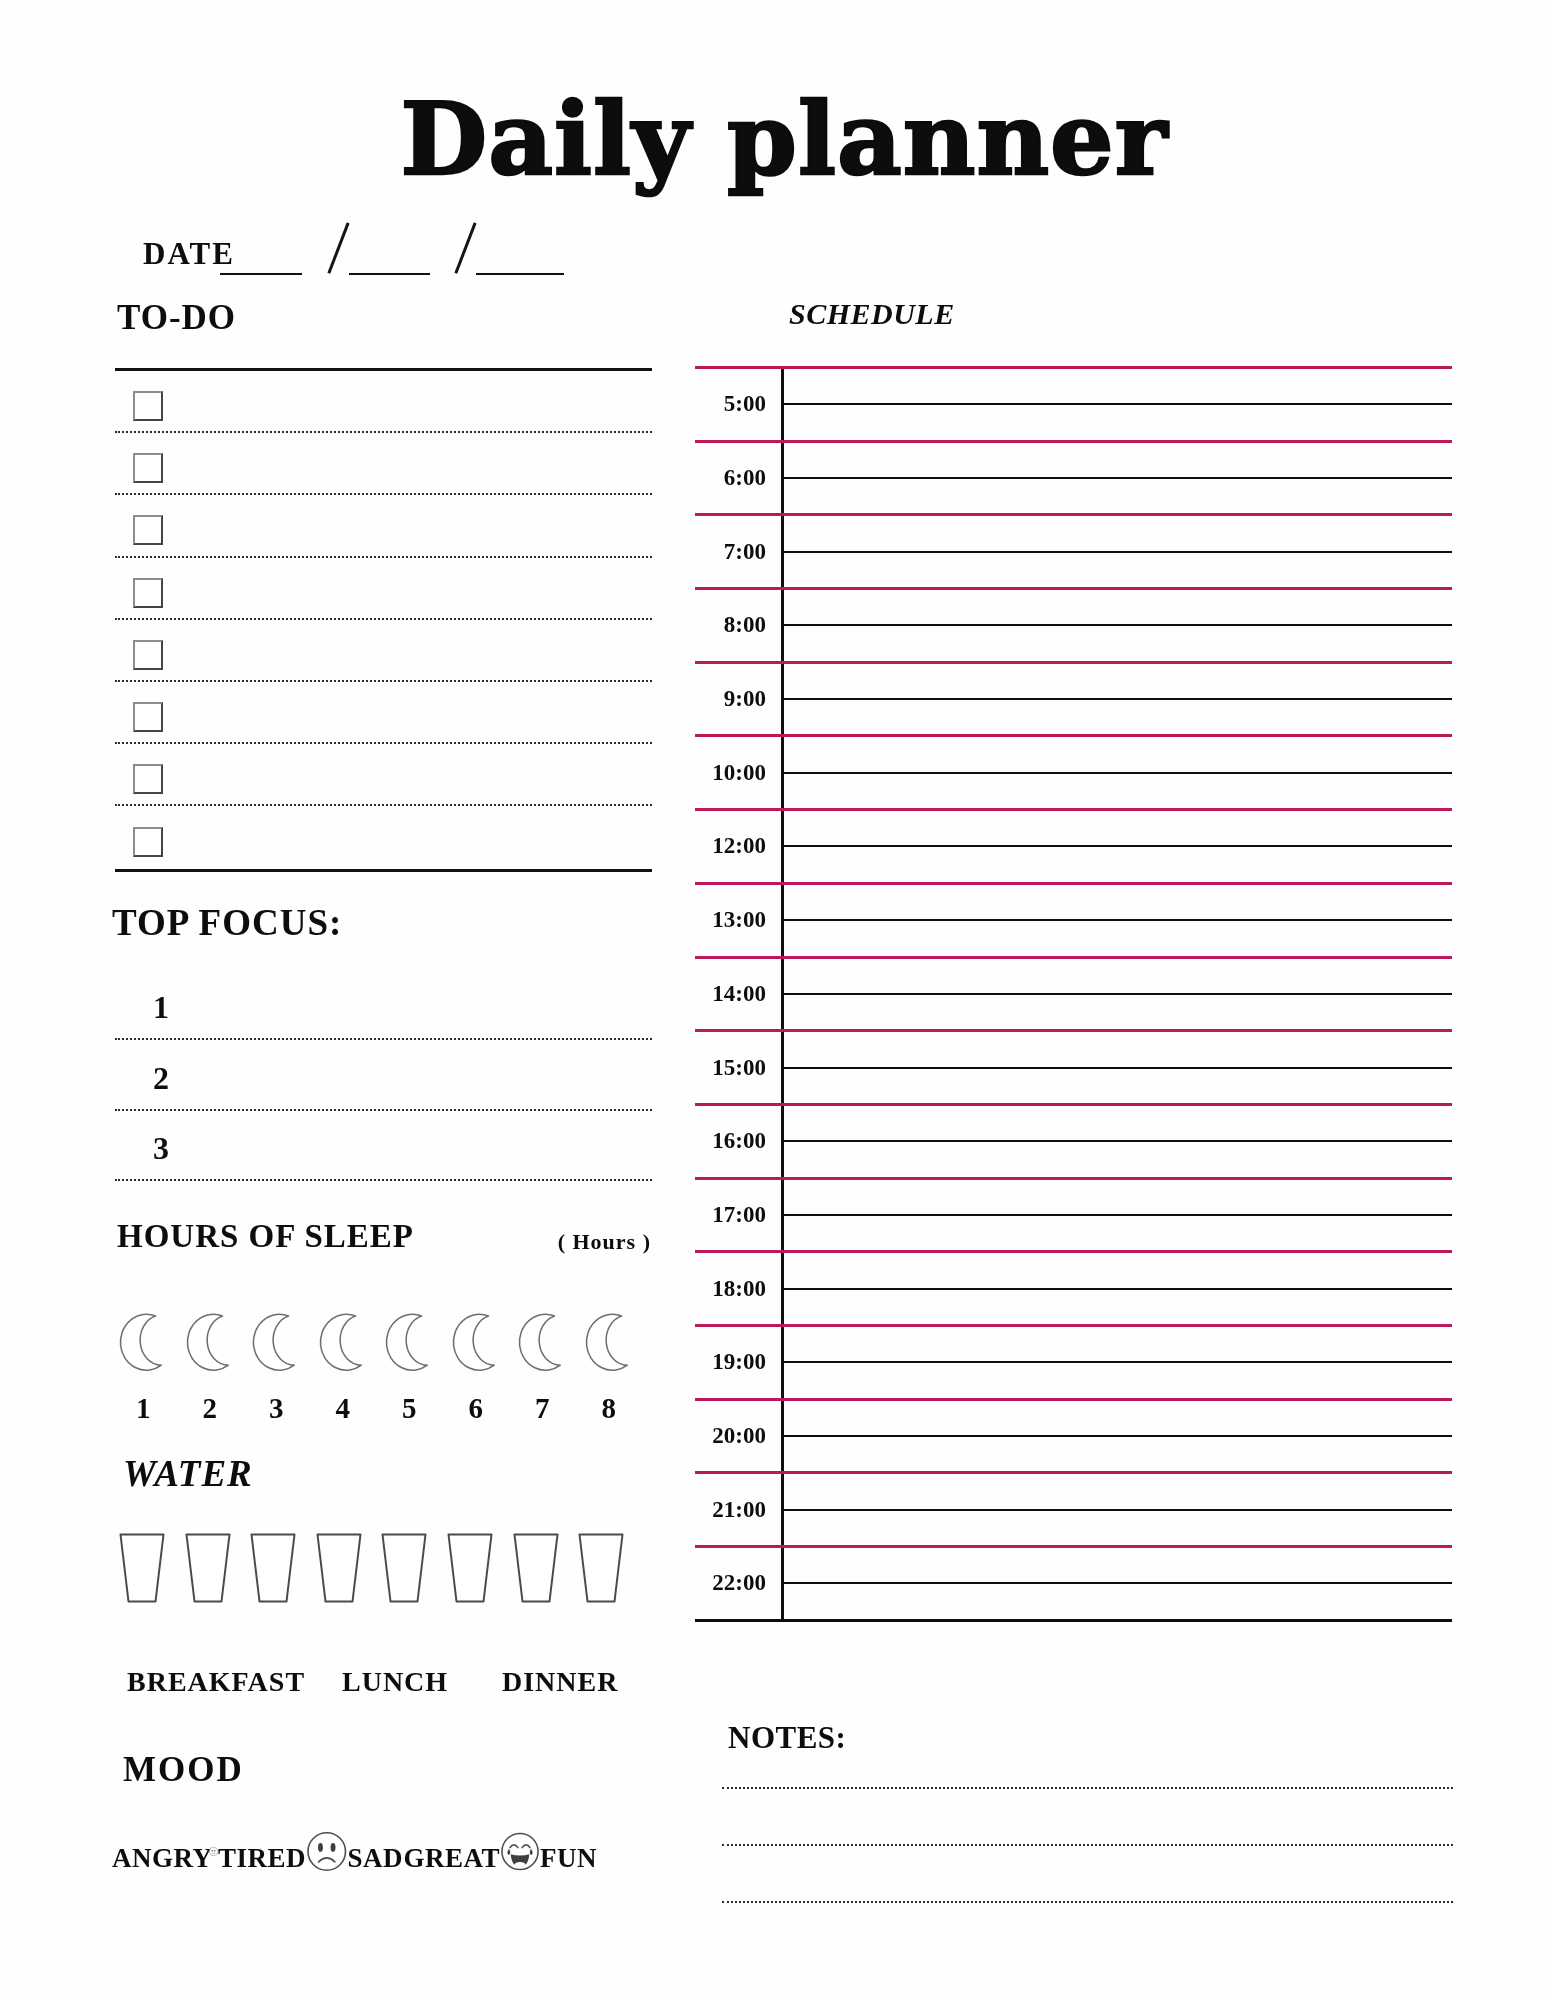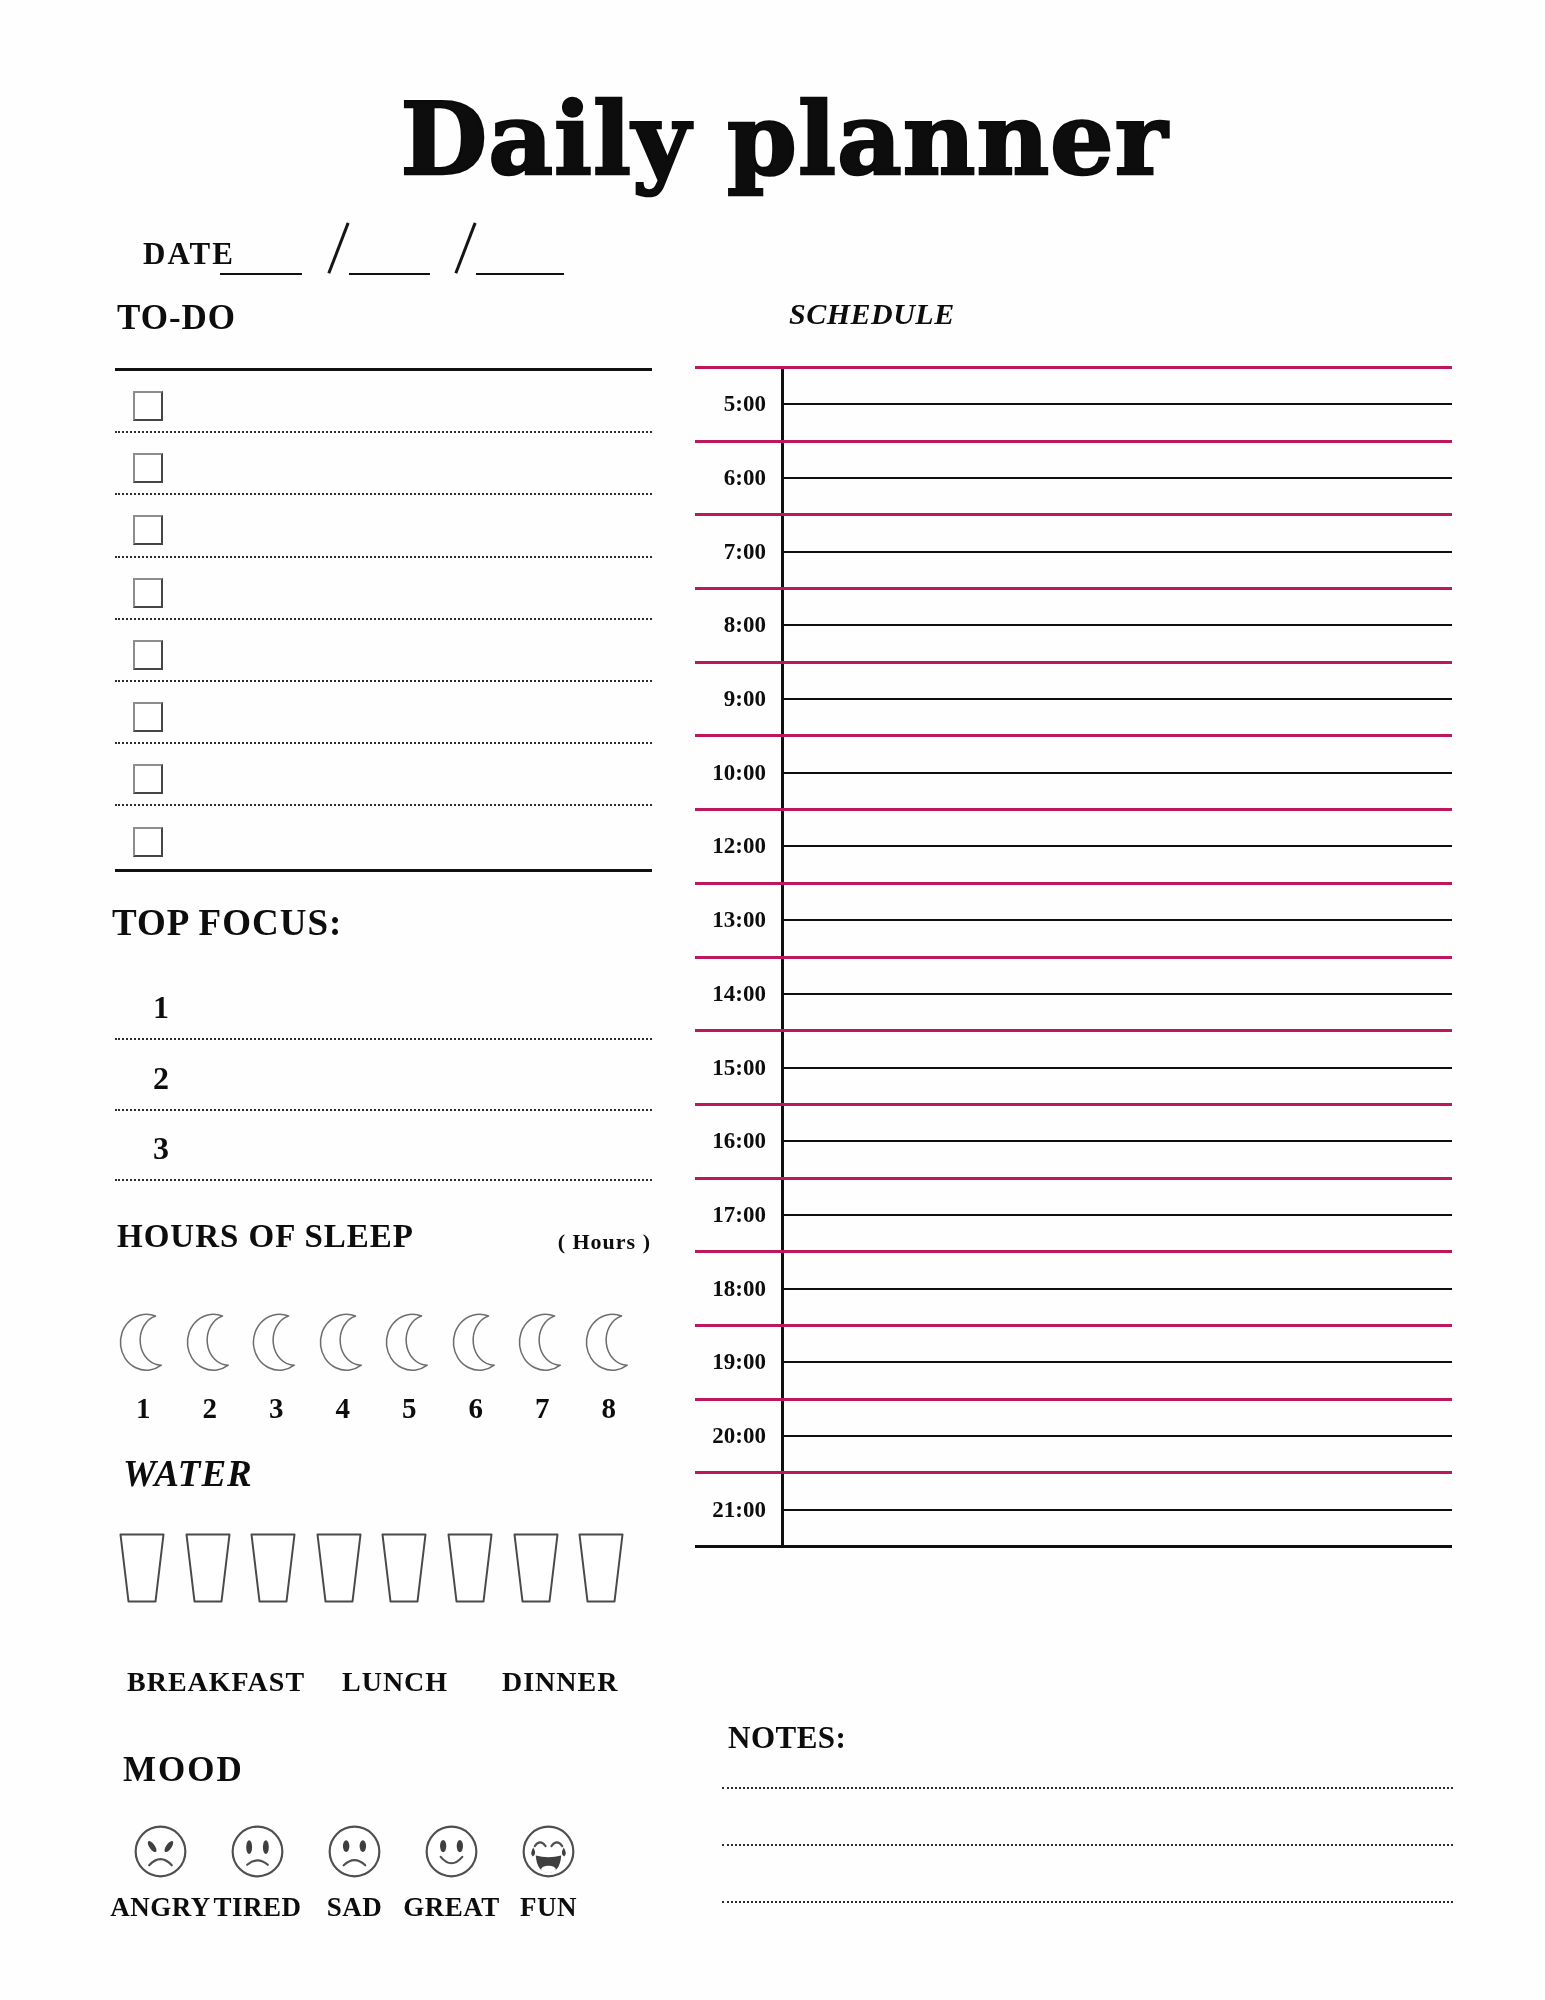--- a/index.html
+++ b/index.html
@@ -54,21 +54,21 @@
   .water-cell{width:65.6px;}
   .water-cell svg{width:50px;height:72px;display:block;}
 
   
   .meal{position:absolute;top:1666px;font-size:28px;font-weight:bold;letter-spacing:1px;}
   .meal-b{left:127px}.meal-l{left:342px}.meal-d{left:502px}
 
   
   .mood-h{position:absolute;left:123px;top:1750px;font-size:35px;font-weight:bold;letter-spacing:2px;}
   #mood-row{position:absolute;left:112px;top:1824px;display:flex;}
-  .mood-cell{width:97px;display:flex;flex-direction:column;align-items:center;}
+  .mood-cell{width:97px;display:flex;flex-direction:row;align-items:center;}
   .mood-cell svg{width:55px;height:55px;display:block;}
   .mood-label{margin-top:13px;font-size:27px;font-weight:bold;letter-spacing:0.5px;white-space:nowrap;}
 
   
   .sched-h{position:absolute;left:789px;top:297px;font-size:30px;font-weight:bold;font-style:italic;letter-spacing:0.5px;}
   #sched{position:absolute;left:695px;top:366px;width:757px;border-bottom:3px solid #0f0f0f;}
   .sched-row{position:relative;height:73.7px;box-sizing:border-box;border-top:3px solid #be185d;}
   .sched-time{position:absolute;left:0;top:0;bottom:0;width:89px;box-sizing:border-box;
               border-right:3px solid #0f0f0f;display:flex;align-items:center;justify-content:flex-end;
               padding-right:15px;font-size:23px;font-weight:bold;}
@@ -378,20 +378,25 @@
       <div class="sched-row">
         <div class="sched-time">20:00</div>
         <div class="sched-midline"></div>
         <div class="sched-write"></div>
       </div>
       <div class="sched-row">
         <div class="sched-time">21:00</div>
         <div class="sched-midline"></div>
         <div class="sched-write"></div>
       </div>
+      <div class="sched-row">
+        <div class="sched-time">22:00</div>
+        <div class="sched-midline"></div>
+        <div class="sched-write"></div>
+      </div>
     </div>
 
   <div class="notes-h">NOTES:</div>
   <div id="notes-lines">
       <div class="note-line"></div>
       <div class="note-line"></div>
       <div class="note-line"></div>
     </div>
 
 </div>

